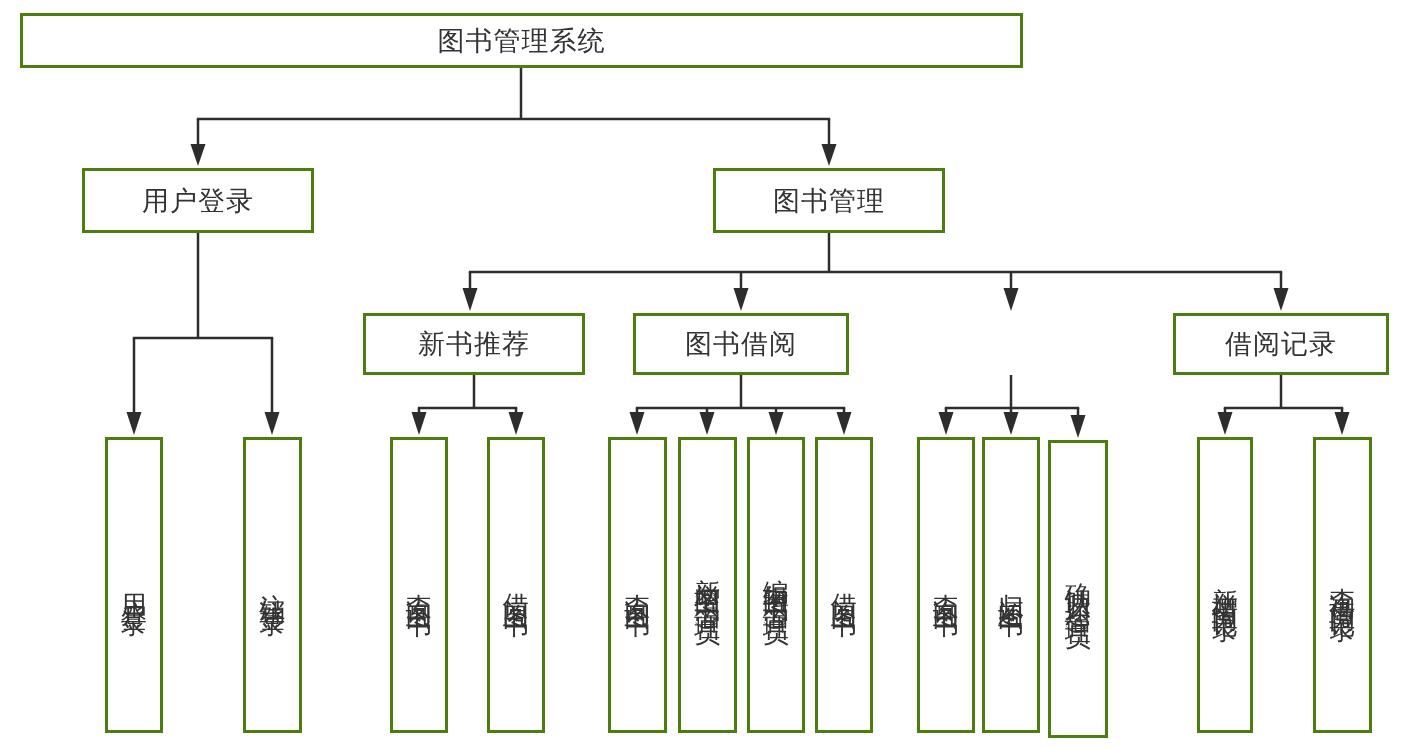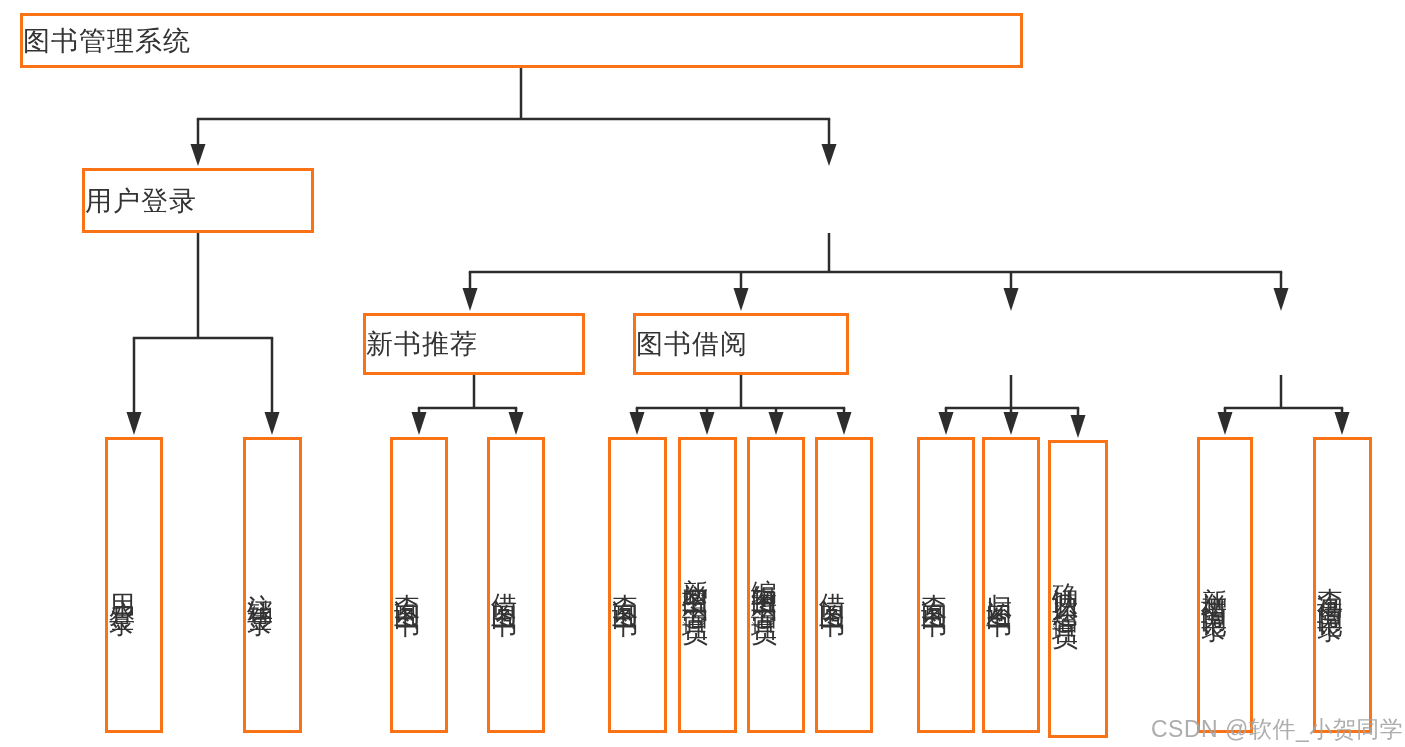--- a/index.html
+++ b/index.html
@@ -13,25 +13,25 @@
   }
   .connectors {
     position: absolute;
     left: 0; top: 0;
     width: 1405px; height: 747px;
     z-index: 1;
   }
   .node {
     position: absolute;
     box-sizing: border-box;
-    border: 3px solid #f97316;
+    border: 3px solid #4d7c0f;
     background: #ffffff;
     display: flex;
     align-items: center;
-    justify-content: flex-start;
+    justify-content: center;
     color: #333333;
     z-index: 2;
   }
   .hbox { font-size: 27px; letter-spacing: 1px; white-space: nowrap; }
   .vbox span {
     writing-mode: vertical-rl;
     text-orientation: mixed;
     font-size: 26px;
     letter-spacing: 6px;
     line-height: 1.1;
@@ -141,27 +141,33 @@
     </g>
   </svg>
 
   <div id="n-root" class="node hbox">
     <span>图书管理系统</span>
   </div>
 
   <div id="n-l2a" class="node hbox">
     <span>用户登录</span>
   </div>
+  <div id="n-l2b" class="node hbox">
+    <span>图书管理</span>
+  </div>
 
   <div id="n-l3b" class="node hbox">
     <span>图书借阅</span>
   </div>
   <div id="n-l3a" class="node hbox">
     <span>新书推荐</span>
   </div>
+  <div id="n-l3d" class="node hbox">
+    <span>借阅记录</span>
+  </div>
 
   <div id="n-v1" class="node vbox">
     <span>用户登录</span>
   </div>
   <div id="n-v2" class="node vbox">
     <span>注销登录</span>
   </div>
 
   <div id="n-v3" class="node vbox">
     <span>查询图书</span>
@@ -193,15 +199,14 @@
     <span>确认归还（管理员）</span>
   </div>
 
   <div id="n-v12" class="node vbox">
     <span>新增借阅记录</span>
   </div>
   <div id="n-v13" class="node vbox">
     <span>查询借阅记录</span>
   </div>
 
-  <div class="watermark">CSDN @软件_小贺同学</div>
 
 </div>
 
 </body></html>

